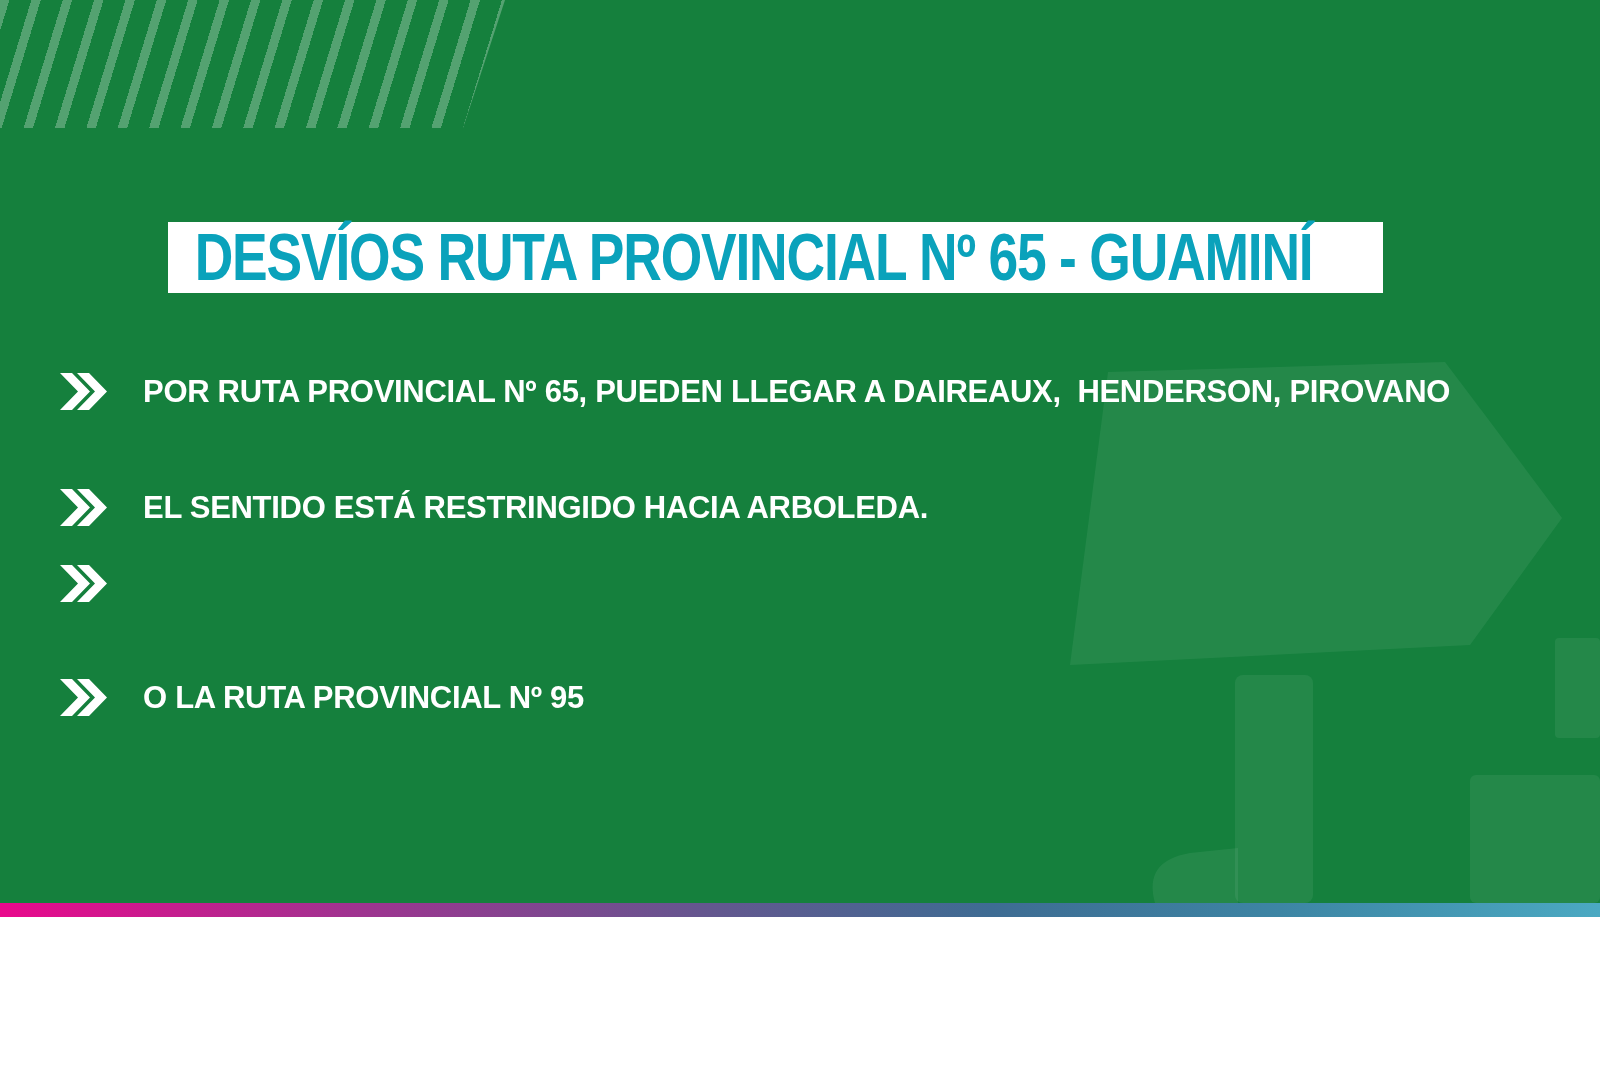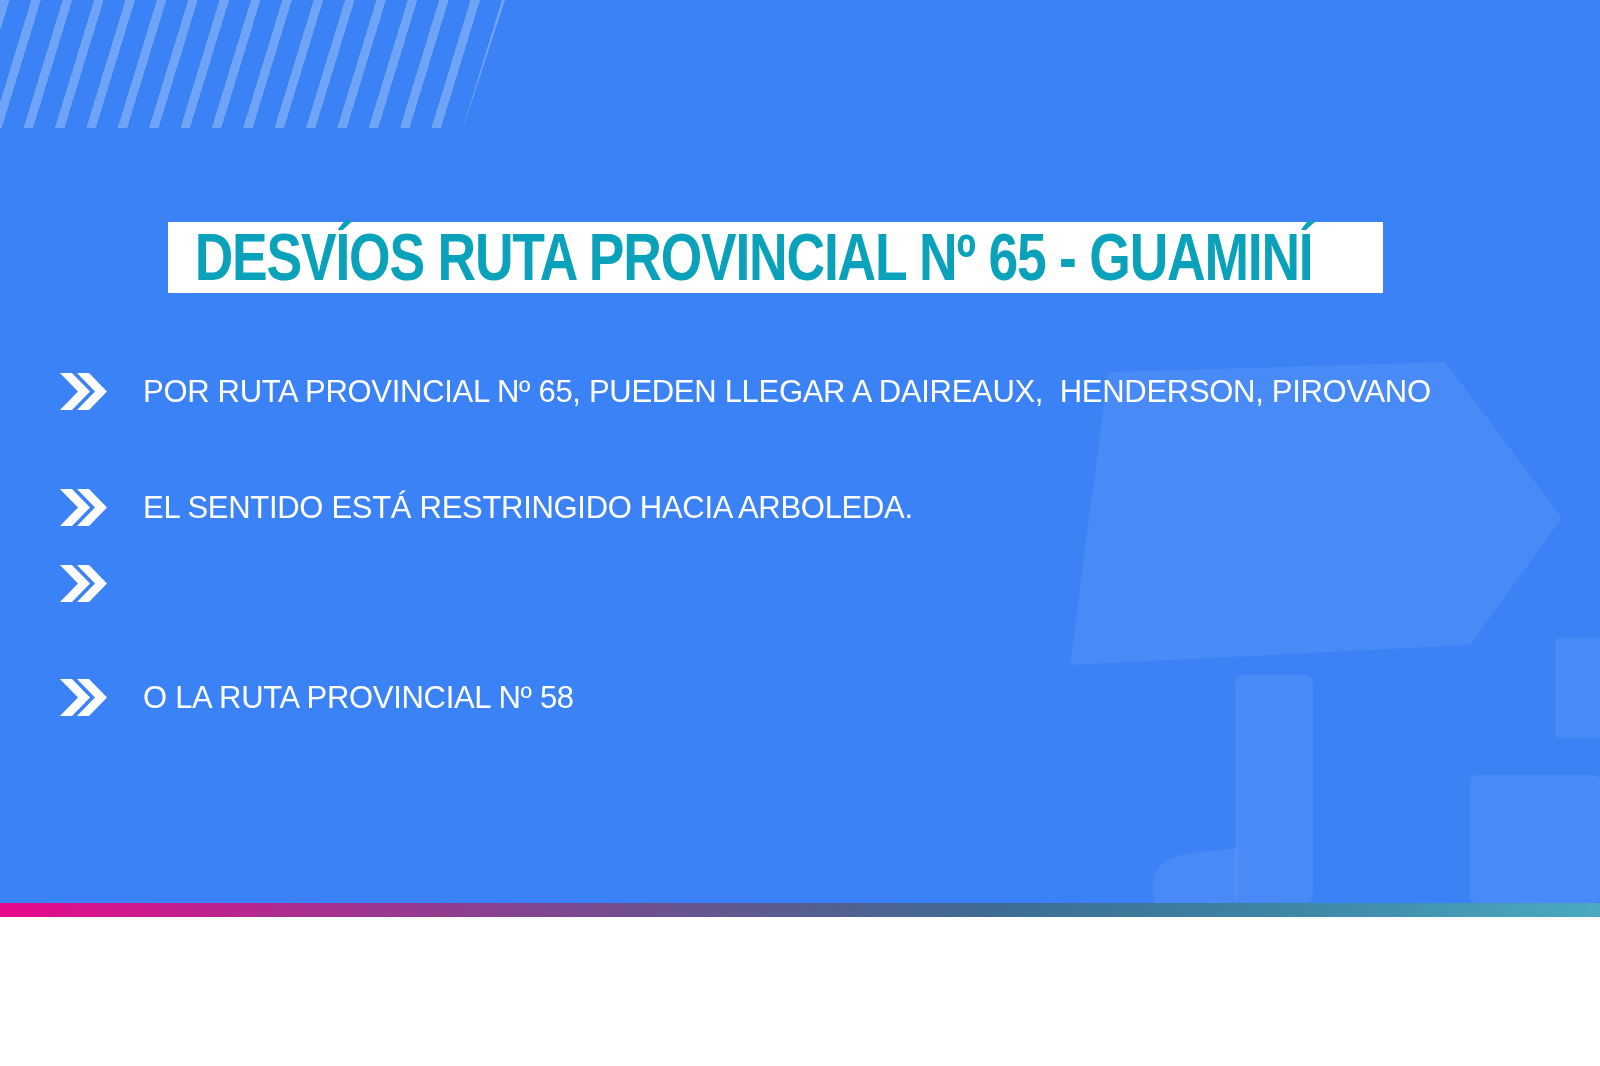--- a/index.html
+++ b/index.html
@@ -1,18 +1,18 @@
 <!DOCTYPE html>
 <html><head>
 <meta charset="utf-8">
 <style>
   html,body{margin:0;padding:0;background:#333;}
   .poster{
     position:relative;width:1600px;height:1066px;overflow:hidden;
-    background:#3b82f6;
+    background:#15803d;
     font-family:"Liberation Sans","DejaVu Sans",sans-serif;
   }
   
   .stripes{
     position:absolute;left:0;top:0;width:505px;height:128px;
     background:repeating-linear-gradient(107deg,rgba(255,255,255,.27) 0 9px,rgba(255,255,255,0) 9px 30px);
     clip-path:polygon(0 0,100% 0,calc(100% - 42px) 100%,0 100%);
   }
   
   .watermark{position:absolute;left:1040px;top:350px;width:560px;height:553px;}
@@ -25,21 +25,21 @@
   .title-text{
     color:#0aa2bb;font-size:66px;font-weight:bold;letter-spacing:-1.5px;
     white-space:pre;transform:scaleX(.81);transform-origin:left center;
     padding-left:33px;line-height:71px;
   }
   
   .bullet{position:absolute;left:60px;}
   .bullet .chev{position:absolute;left:0;top:2px;}
   .bullet .lines{position:absolute;left:83px;top:0;}
   .line{
-    color:#ffffff;font-size:31px;font-weight:normal;line-height:42px;
+    color:#ffffff;font-size:31px;font-weight:bold;line-height:42px;
     letter-spacing:-0.3px;white-space:pre;
   }
   .b1{top:371px;} .b2{top:487px;} .b3{top:563px;} .b4{top:677px;}
   
   .ribbon{
     position:absolute;left:0;top:903px;width:1600px;height:14px;
     background:linear-gradient(90deg,#e9098c 0%,#a03390 22%,#62588f 45%,#3e6c93 62%,#3d85a4 80%,#4ba9c2 100%);
   }
   
   .footer{position:absolute;left:0;top:917px;width:1600px;height:149px;background:#ffffff;}
@@ -91,21 +91,21 @@
     <div class="lines">
     </div>
   </div>
 
   <div class="bullet b4">
     <svg class="chev" width="47" height="37" viewBox="0 0 47 37">
       <polygon fill="#fff" points="0,0 12,0 30,18.5 12,37 0,37 18,18.5"></polygon>
       <polygon fill="#fff" points="17,0 29,0 47,18.5 29,37 17,37 35,18.5"></polygon>
     </svg>
     <div class="lines">
-      <div class="line">O LA RUTA PROVINCIAL Nº 58</div>
+      <div class="line">O LA RUTA PROVINCIAL Nº 95</div>
     </div>
   </div>
 
   <div class="ribbon"></div>
 
   <div class="footer">
 
     
 
     

